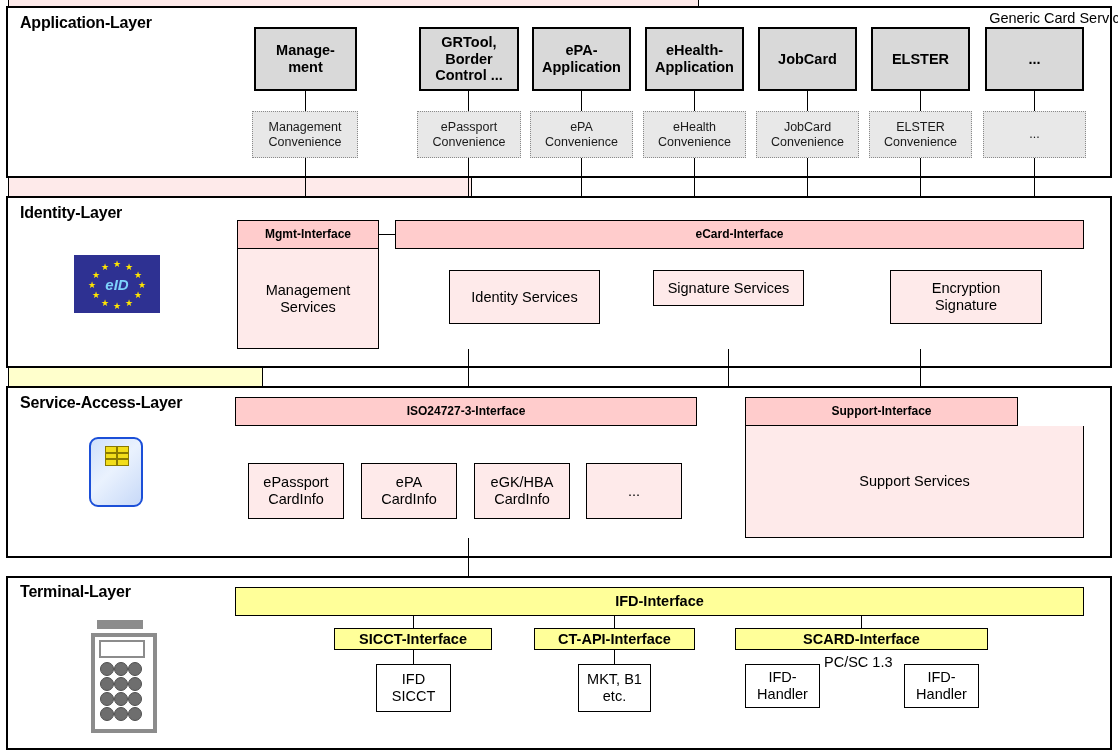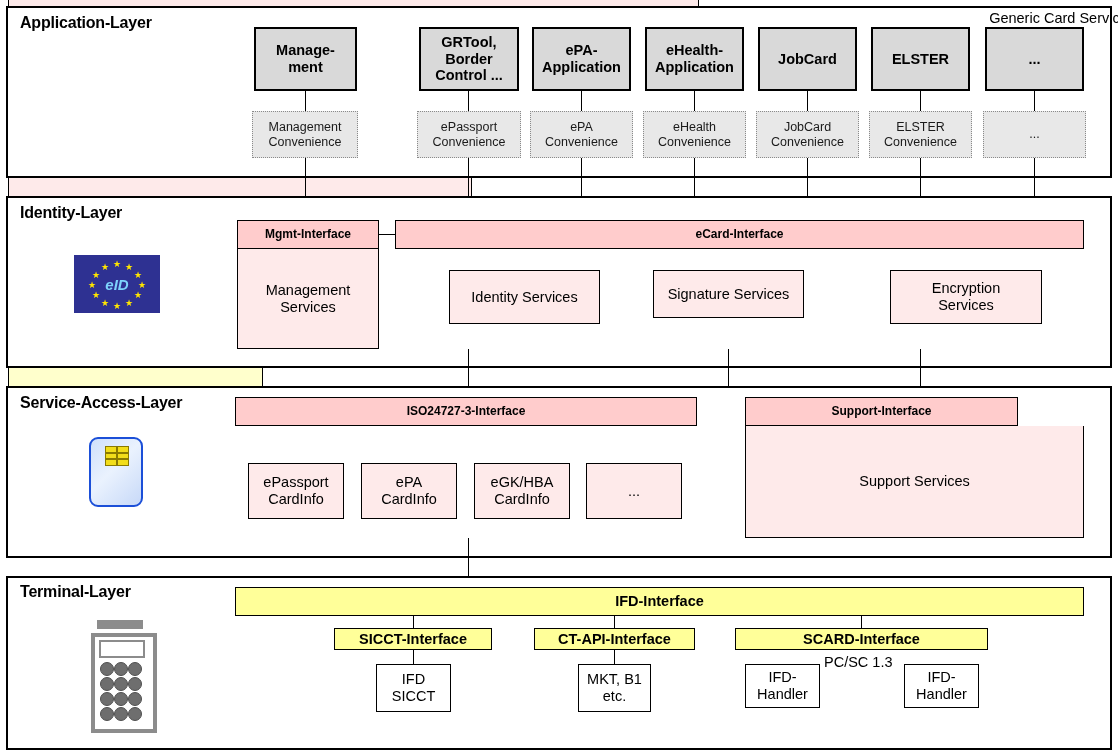--- a/index.html
+++ b/index.html
@@ -162,26 +162,26 @@
   <div class="hline" style="left:379px;top:234px;width:16px;"></div>
 
   <div class="bx iface-head" style="left:395px;top:220px;width:689px;height:29px;">
     <span>eCard-Interface</span>
   </div>
   <div class="iface-body" style="left:395px;top:249px;width:689px;height:100px;"></div>
 
   <div class="bx svc-box" style="left:449px;top:270px;width:151px;height:54px;">
     <span style="white-space:pre-line;">Identity Services</span>
   </div>
-  <div class="bx svc-box" style="left:653px;top:270px;width:151px;height:48px;">
+  <div class="bx svc-box" style="left:653px;top:270px;width:151px;height:36px;">
     <span style="white-space:pre-line;">Signature Services</span>
   </div>
   <div class="bx svc-box" style="left:890px;top:270px;width:152px;height:54px;">
     <span style="white-space:pre-line;">Encryption
-Services</span>
+Signature</span>
   </div>
 
   <div class="vline" style="left:468px;top:349px;height:61px;"></div>
   <div class="vline" style="left:728px;top:349px;height:61px;"></div>
   <div class="vline" style="left:920px;top:349px;height:61px;"></div>
 
   <div class="layer" style="left:6px;top:386px;width:1106px;height:172px;"></div>
   <div class="layer-title" style="left:20px;top:394px;">Service-Access-Layer</div>
 
   <div class="card-shape" style="left:89px;top:437px;width:50px;height:66px;">

